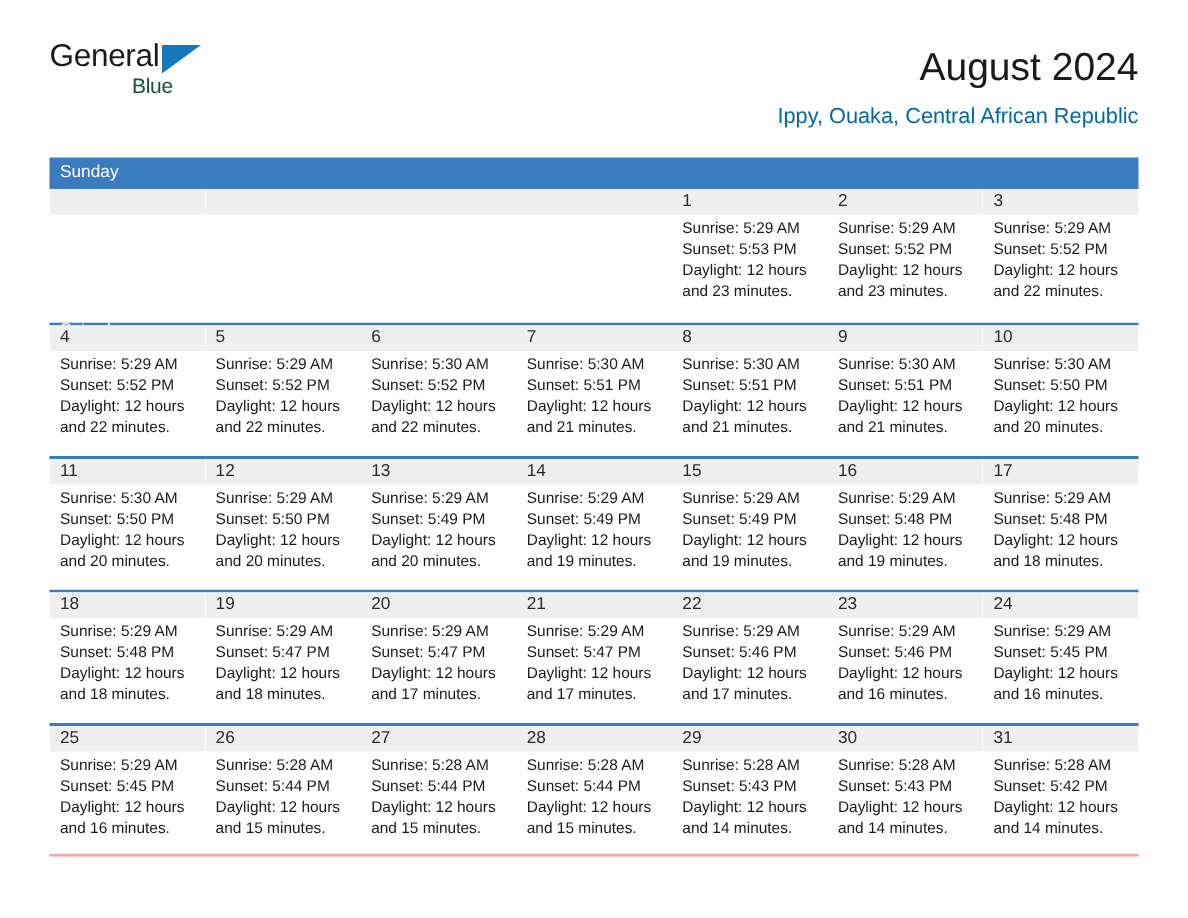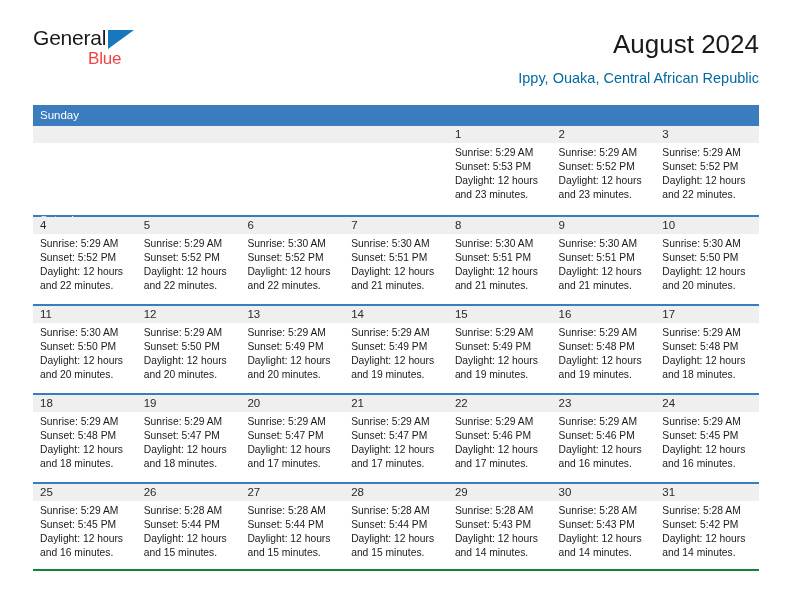--- a/index.html
+++ b/index.html
@@ -53,23 +53,23 @@
     top: 4px;
     width: 0;
     height: 0;
     border-left: 26px solid #1878be;
     border-bottom: 19px solid transparent;
   }
   .brand-blue {
     position: absolute;
     left: 55px;
     top: 23px;
-    font-size: 17px;
+    font-size: 14px;
     letter-spacing: -0.2px;
-    color: #ef4444;
+    color: #14532d;
     font-family: "Liberation Sans", sans-serif;
   }
 
   .title-block {
     position: absolute;
     right: 0;
     top: 0;
     text-align: right;
   }
   .month-title {
@@ -113,21 +113,21 @@
   .week-row {
     display: flex;
     border-top: 2px solid #3a7cbe;
     height: 89px;
     box-sizing: border-box;
   }
   .week-row:first-of-type {
     border-top: none;
   }
   .week-row.last {
-    border-bottom: 2px solid #15803d;
+    border-bottom: 2px solid #fca5a5;
   }
 
   .day-cell {
     flex: 1 1 0;
     box-sizing: border-box;
     position: relative;
     background: #ffffff;
     overflow: hidden;
   }
 

